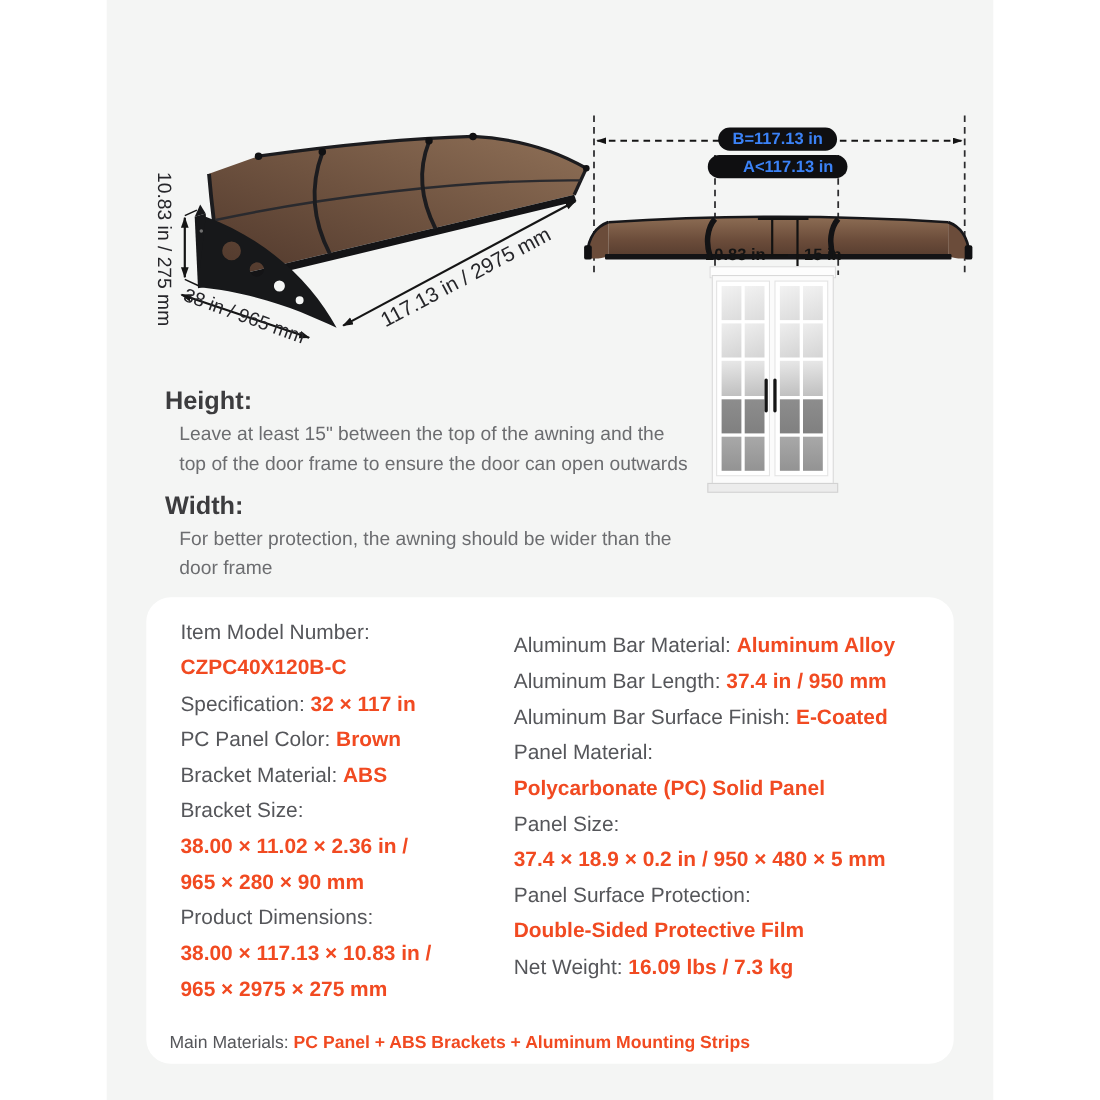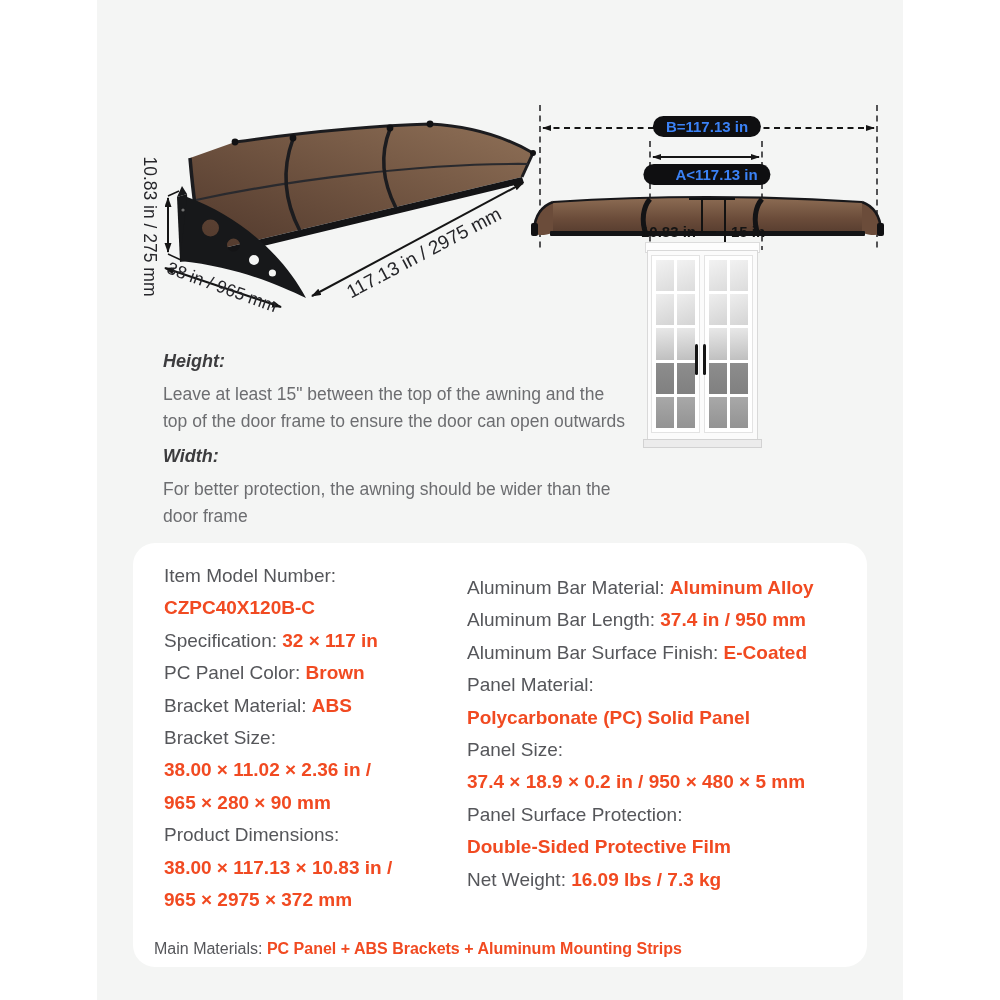--- a/index.html
+++ b/index.html
@@ -12,21 +12,21 @@
   .dim-label{color:#26262a;font-size:17.5px;font-weight:500;text-align:center;white-space:nowrap;}
   .lbl-h{left:64px;top:216px;width:170px;transform:rotate(90deg);}
   .lbl-d{left:142px;top:277px;width:160px;transform:rotate(20deg);}
   .lbl-l{left:314px;top:242px;width:220px;transform:rotate(-28deg);font-size:19px;}
 
   
   .pill{background:#0f0f11;color:#3b82f6;font-size:15px;font-weight:700;
         height:21px;line-height:21px;padding:0 13px;border-radius:12px;white-space:nowrap;
         transform:translateX(-50%);}
   .pill-b{left:707px;top:116px;}
-  .pill-a{left:707px;top:164px;padding-left:32px;}
+  .pill-a{left:707px;top:141px;padding-left:32px;}
   .fv-label{color:#141414;font-size:15px;font-weight:700;white-space:nowrap;margin-top:18px;}
   .fv-1083{left:628px;top:205px;width:68px;text-align:right;}
   .fv-15{left:731px;top:205px;width:50px;}
 
   
   .door-lintel{left:645px;top:242px;width:113px;height:9px;background:#fdfdfd;border:1px solid #dcdcdc;}
   .door-body{left:647px;top:250px;width:109px;height:190px;background:#fbfbfb;border:1px solid #d9d9d9;}
   .leaf{position:absolute;top:4px;width:49px;height:178px;background:#ffffff;border:1px solid #e3e3e3;
         box-sizing:border-box;padding:4px;display:grid;grid-template-columns:1fr 1fr;
         grid-template-rows:repeat(5,1fr);gap:3px;}
@@ -35,21 +35,21 @@
   .pr0{background:linear-gradient(155deg,#f2f2f2,#dcdcdc);}
   .pr1{background:linear-gradient(155deg,#eeeeee,#d4d4d4);}
   .pr2{background:linear-gradient(175deg,#e8e8e8,#bfbfbf);}
   .pr3{background:linear-gradient(180deg,#8d8d8d,#808080);}
   .pr4{background:linear-gradient(180deg,#a8a8a8,#939393);}
   .handle{position:absolute;width:3px;height:31px;top:93px;background:#151515;border-radius:2px;}
   .handle-l{left:47px;} .handle-r{left:55px;}
   .door-sill{left:643px;top:439px;width:117px;height:7px;background:#ececec;border:1px solid #d2d2d2;}
 
   
-  .note-title{left:163px;color:#3c3c3e;font-size:18px;font-weight:700;font-style:italic;}
+  .note-title{left:150px;color:#3c3c3e;font-size:23px;font-weight:700;}
   .note-text{left:163px;width:465px;color:#6c6d70;font-size:17.5px;line-height:26.5px;}
   .nt1{top:351px;} .nx1{top:381px;} .nt2{top:446px;} .nx2{top:476px;}
 
   
   .spec-card{left:133px;top:543px;width:734px;height:424px;background:#ffffff;border-radius:22px;}
   .spec-col{position:absolute;top:17px;font-size:19px;line-height:32.4px;color:#55565a;white-space:nowrap;}
   .col-left{left:31px;width:300px;}
   .col-right{left:334px;width:372px;margin-top:12px;}
   .spec-row{height:32.4px;}
   .val{color:#f14a21;font-weight:700;}
@@ -207,21 +207,21 @@
       <div class="spec-row"><span class="lbl">Item Model Number:</span><span class="val"></span></div>
       <div class="spec-row"><span class="lbl"></span><span class="val">CZPC40X120B-C</span></div>
       <div class="spec-row"><span class="lbl">Specification: </span><span class="val">32 × 117 in</span></div>
       <div class="spec-row"><span class="lbl">PC Panel Color: </span><span class="val">Brown</span></div>
       <div class="spec-row"><span class="lbl">Bracket Material: </span><span class="val">ABS</span></div>
       <div class="spec-row"><span class="lbl">Bracket Size:</span><span class="val"></span></div>
       <div class="spec-row"><span class="lbl"></span><span class="val">38.00 × 11.02 × 2.36 in /</span></div>
       <div class="spec-row"><span class="lbl"></span><span class="val">965 × 280 × 90 mm</span></div>
       <div class="spec-row"><span class="lbl">Product Dimensions:</span><span class="val"></span></div>
       <div class="spec-row"><span class="lbl"></span><span class="val">38.00 × 117.13 × 10.83 in /</span></div>
-      <div class="spec-row"><span class="lbl"></span><span class="val">965 × 2975 × 372 mm</span></div>
+      <div class="spec-row"><span class="lbl"></span><span class="val">965 × 2975 × 275 mm</span></div>
     </div>
     <div class="spec-col col-right">
       <div class="spec-row"><span class="lbl">Aluminum Bar Material: </span><span class="val">Aluminum Alloy</span></div>
       <div class="spec-row"><span class="lbl">Aluminum Bar Length: </span><span class="val">37.4 in / 950 mm</span></div>
       <div class="spec-row"><span class="lbl">Aluminum Bar Surface Finish: </span><span class="val">E-Coated</span></div>
       <div class="spec-row"><span class="lbl">Panel Material:</span><span class="val"></span></div>
       <div class="spec-row"><span class="lbl"></span><span class="val">Polycarbonate (PC) Solid Panel</span></div>
       <div class="spec-row"><span class="lbl">Panel Size:</span><span class="val"></span></div>
       <div class="spec-row"><span class="lbl"></span><span class="val">37.4 × 18.9 × 0.2 in / 950 × 480 × 5 mm</span></div>
       <div class="spec-row"><span class="lbl">Panel Surface Protection:</span><span class="val"></span></div>

